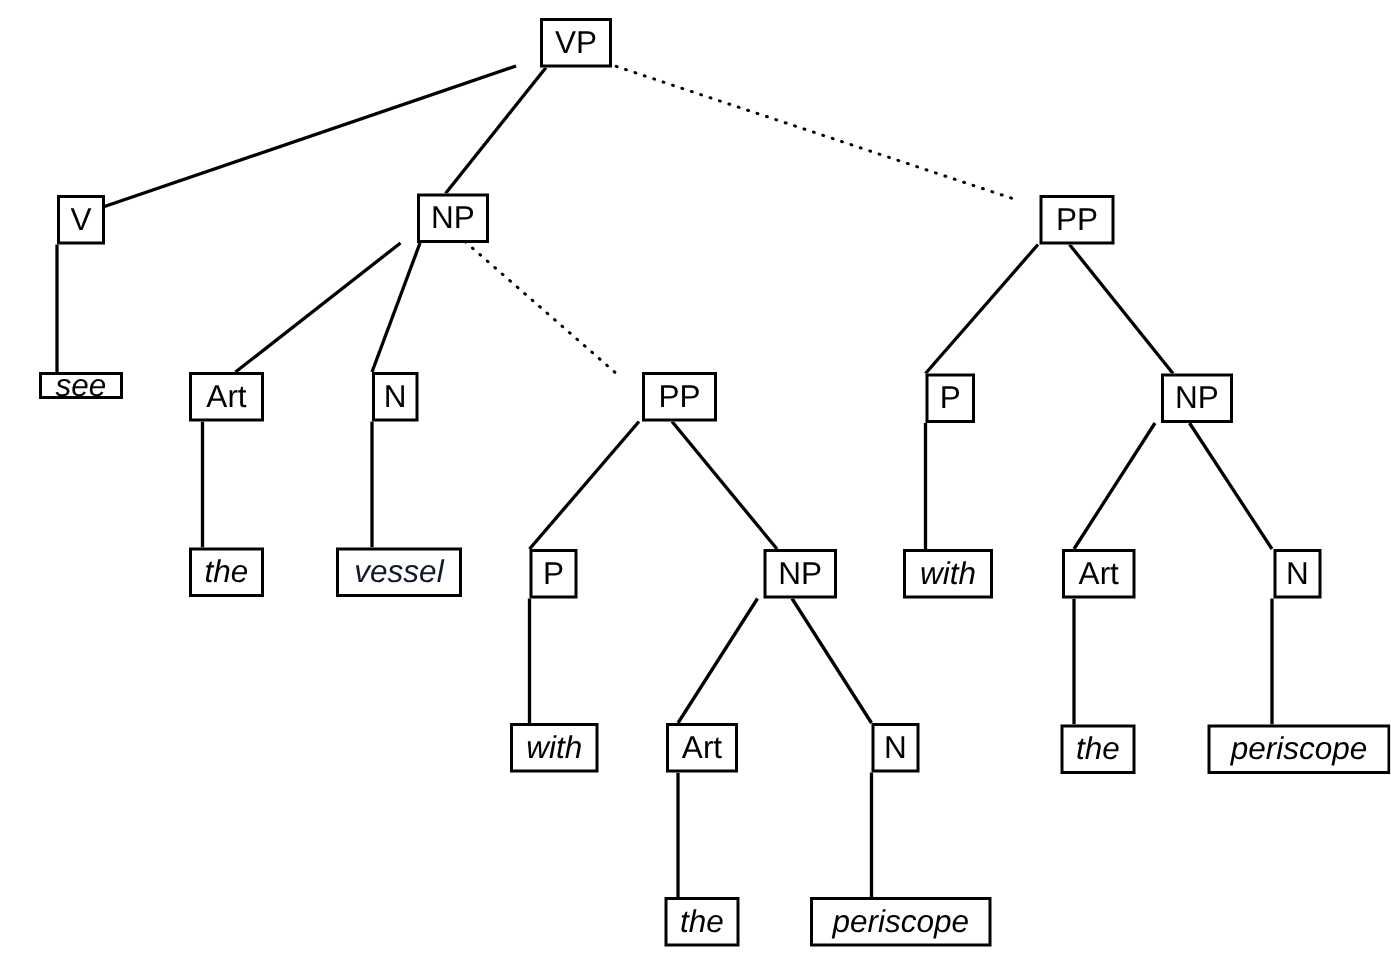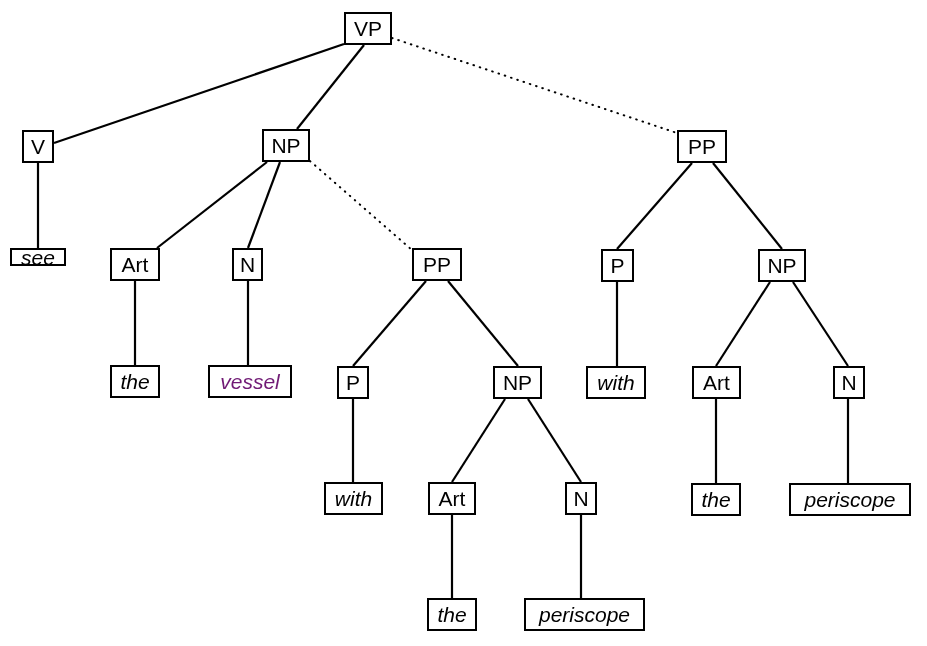--- a/index.html
+++ b/index.html
@@ -32,20 +32,21 @@
     background: #ffffff;
     display: flex;
     align-items: center;
     justify-content: center;
     font-family: "Liberation Sans", sans-serif;
     font-size: 21px;
     line-height: 1;
     color: #000000;
     white-space: nowrap;
     user-select: none;
+    margin-left: 16px;
   }
   .tree-node.cat {
     font-style: normal;
   }
   .tree-node.word {
     font-style: italic;
   }
 </style>
 </head>
 <body>
@@ -81,21 +82,21 @@
       <div class="tree-node cat" style="left: 22px; top: 130px; width: 32px; height: 33px; border-color: rgb(0, 0, 0); background: rgb(255, 255, 255); color: rgb(0, 0, 0);">V</div>
       <div class="tree-node cat" style="left: 262px; top: 129px; width: 48px; height: 33px; border-color: rgb(0, 0, 0); background: rgb(255, 255, 255); color: rgb(0, 0, 0);">NP</div>
       <div class="tree-node cat" style="left: 677px; top: 130px; width: 50px; height: 33px; border-color: rgb(0, 0, 0); background: rgb(255, 255, 255); color: rgb(0, 0, 0);">PP</div>
       <div class="tree-node word" style="left: 10px; top: 248px; width: 56px; height: 18px; border-color: rgb(0, 0, 0); background: rgb(255, 255, 255); color: rgb(0, 0, 0);">see</div>
       <div class="tree-node cat" style="left: 110px; top: 248px; width: 50px; height: 33px; border-color: rgb(0, 0, 0); background: rgb(255, 255, 255); color: rgb(0, 0, 0);">Art</div>
       <div class="tree-node cat" style="left: 232px; top: 248px; width: 31px; height: 33px; border-color: rgb(0, 0, 0); background: rgb(255, 255, 255); color: rgb(0, 0, 0);">N</div>
       <div class="tree-node cat" style="left: 412px; top: 248px; width: 50px; height: 33px; border-color: rgb(0, 0, 0); background: rgb(255, 255, 255); color: rgb(0, 0, 0);">PP</div>
       <div class="tree-node cat" style="left: 601px; top: 249px; width: 33px; height: 33px; border-color: rgb(0, 0, 0); background: rgb(255, 255, 255); color: rgb(0, 0, 0);">P</div>
       <div class="tree-node cat" style="left: 758px; top: 249px; width: 48px; height: 33px; border-color: rgb(0, 0, 0); background: rgb(255, 255, 255); color: rgb(0, 0, 0);">NP</div>
       <div class="tree-node word" style="left: 110px; top: 365px; width: 50px; height: 33px; border-color: rgb(0, 0, 0); background: rgb(255, 255, 255); color: rgb(0, 0, 0);">the</div>
-      <div class="tree-node word" style="left: 208px; top: 365px; width: 84px; height: 33px; border-color: rgb(0, 0, 0); background: rgb(255, 255, 255); color: #701a75;">vessel</div>
+      <div class="tree-node word" style="left: 208px; top: 365px; width: 84px; height: 33px; border-color: rgb(0, 0, 0); background: rgb(255, 255, 255); color: #0f172a;">vessel</div>
       <div class="tree-node cat" style="left: 337px; top: 366px; width: 32px; height: 33px; border-color: rgb(0, 0, 0); background: rgb(255, 255, 255); color: rgb(0, 0, 0);">P</div>
       <div class="tree-node cat" style="left: 493px; top: 366px; width: 49px; height: 33px; border-color: rgb(0, 0, 0); background: rgb(255, 255, 255); color: rgb(0, 0, 0);">NP</div>
       <div class="tree-node word" style="left: 586px; top: 366px; width: 60px; height: 33px; border-color: rgb(0, 0, 0); background: rgb(255, 255, 255); color: rgb(0, 0, 0);">with</div>
       <div class="tree-node cat" style="left: 692px; top: 366px; width: 49px; height: 33px; border-color: rgb(0, 0, 0); background: rgb(255, 255, 255); color: rgb(0, 0, 0);">Art</div>
       <div class="tree-node cat" style="left: 833px; top: 366px; width: 32px; height: 33px; border-color: rgb(0, 0, 0); background: rgb(255, 255, 255); color: rgb(0, 0, 0);">N</div>
       <div class="tree-node word" style="left: 324px; top: 482px; width: 59px; height: 33px; border-color: rgb(0, 0, 0); background: rgb(255, 255, 255); color: rgb(0, 0, 0);">with</div>
       <div class="tree-node cat" style="left: 428px; top: 482px; width: 48px; height: 33px; border-color: rgb(0, 0, 0); background: rgb(255, 255, 255); color: rgb(0, 0, 0);">Art</div>
       <div class="tree-node cat" style="left: 565px; top: 482px; width: 32px; height: 33px; border-color: rgb(0, 0, 0); background: rgb(255, 255, 255); color: rgb(0, 0, 0);">N</div>
       <div class="tree-node word" style="left: 691px; top: 483px; width: 50px; height: 33px; border-color: rgb(0, 0, 0); background: rgb(255, 255, 255); color: rgb(0, 0, 0);">the</div>
       <div class="tree-node word" style="left: 789px; top: 483px; width: 122px; height: 33px; border-color: rgb(0, 0, 0); background: rgb(255, 255, 255); color: rgb(0, 0, 0);">periscope</div>

